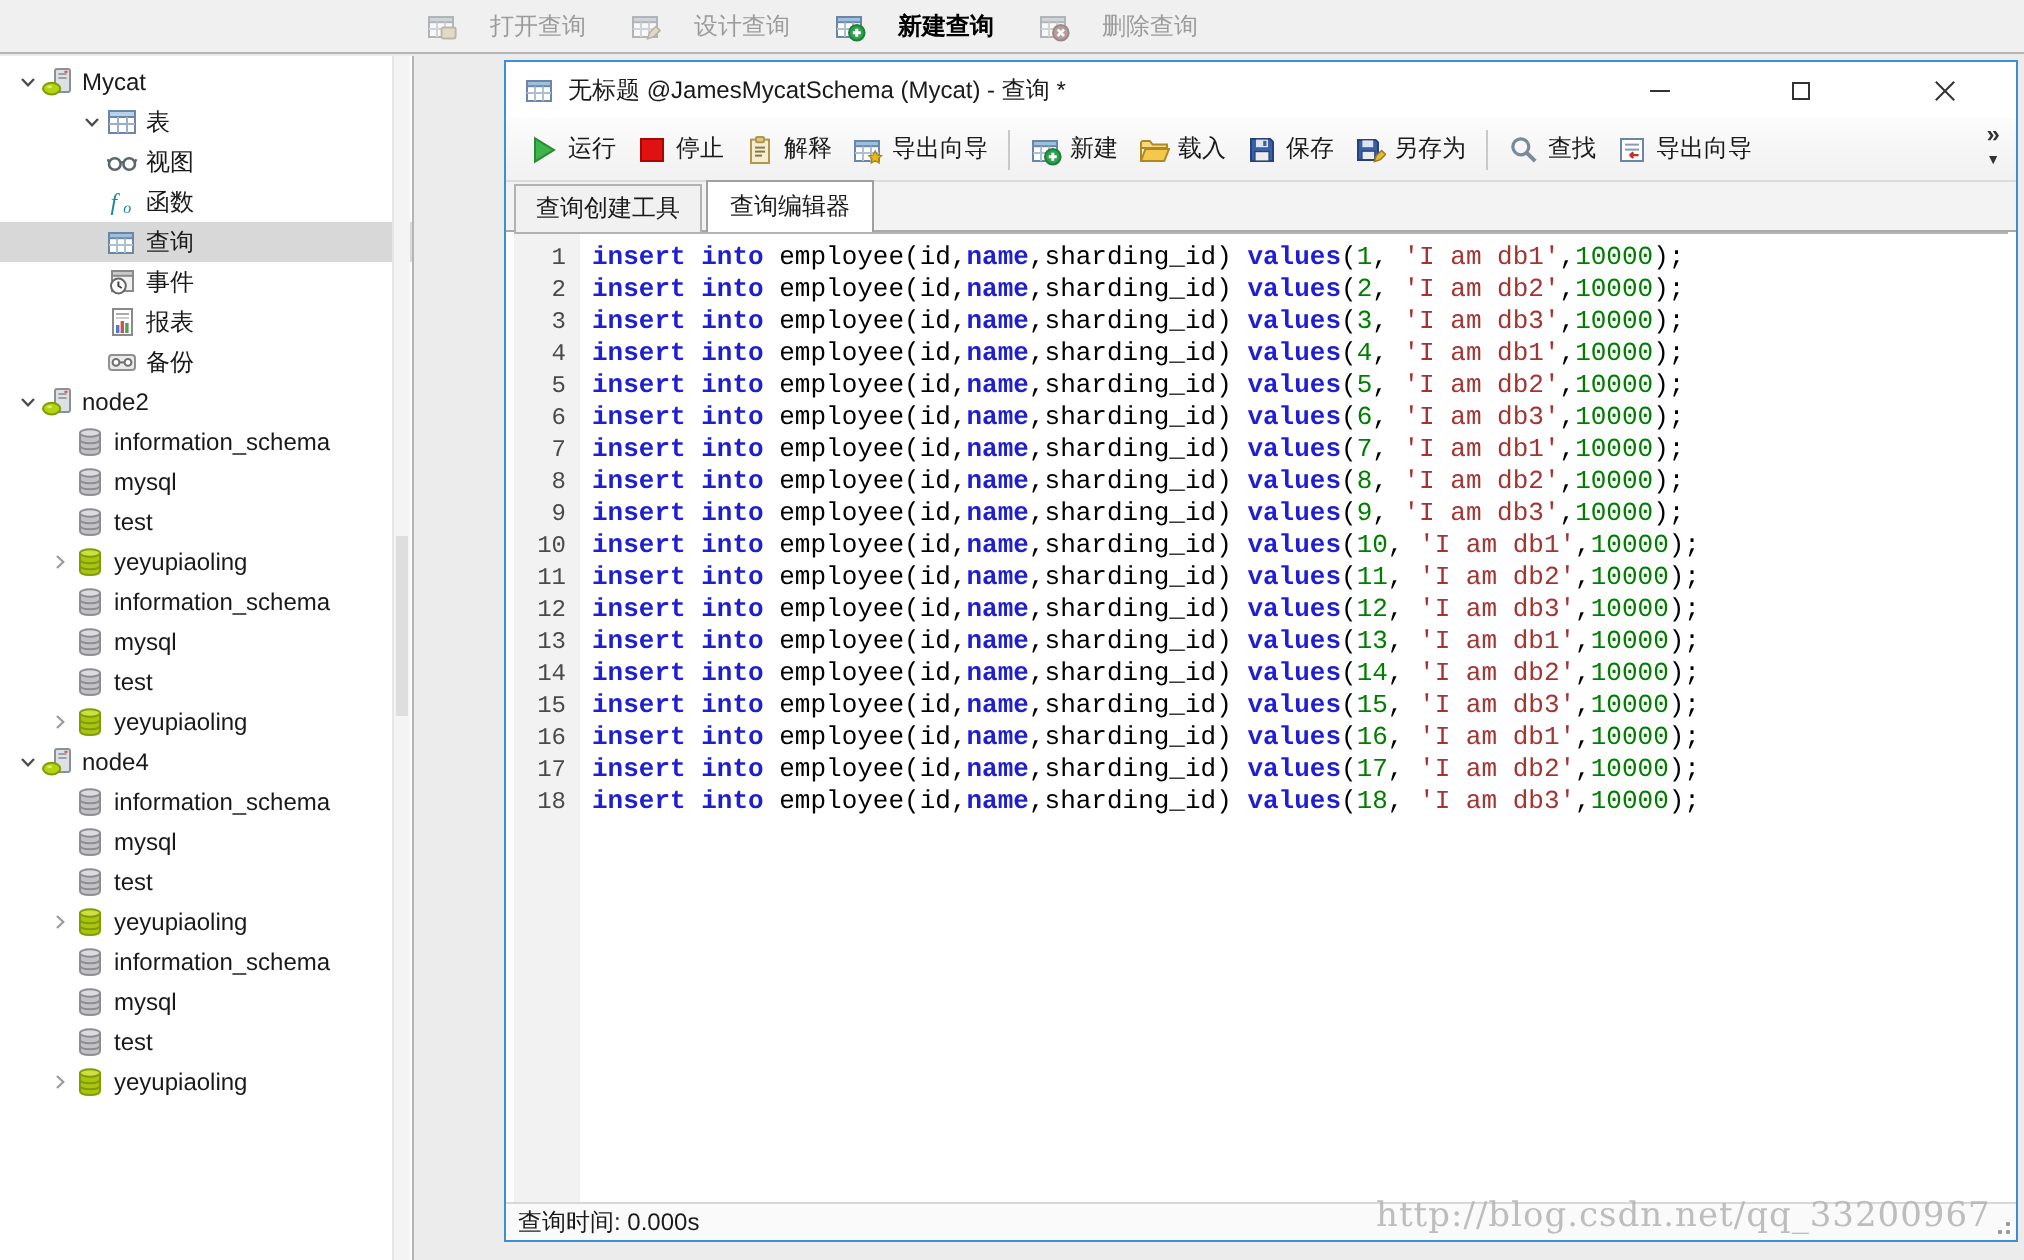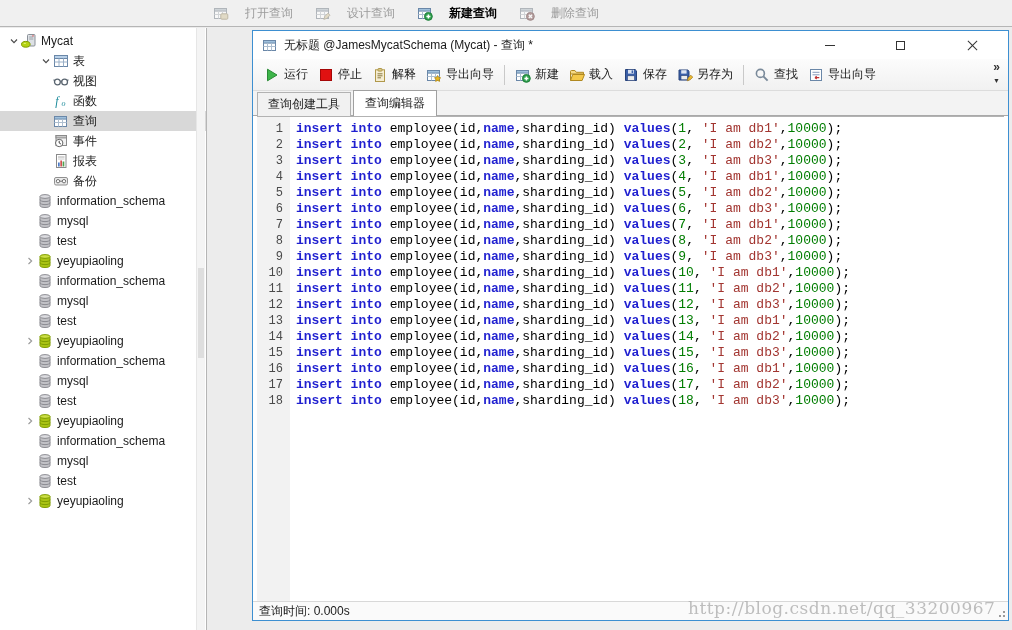--- a/index.html
+++ b/index.html
@@ -249,20 +249,39 @@
         <svg viewBox="0 0 16 16">
           <rect x="1.5" y="4.5" width="13" height="7.5" rx="1.5" fill="#eaeaea" stroke="#909090"></rect>
           <circle cx="5" cy="8.2" r="1.7" fill="#fff" stroke="#707070"></circle>
           <circle cx="11" cy="8.2" r="1.7" fill="#fff" stroke="#707070"></circle>
           <line x1="6.7" y1="8.2" x2="9.3" y2="8.2" stroke="#707070"></line>
         </svg>
       </span>
       <span class="tree-label">备份</span>
     </div>
     <div class="tree-row">
+      <span class="tree-indent" style="width: 6px;"></span>
+      <span class="tree-arrow">
+        <svg viewBox="0 0 16 16">
+          <path d="M4 6 l4 4.2 4 -4.2" fill="none" stroke="#4a4a4a" stroke-width="1.5"></path>
+        </svg>
+      </span>
+      <span class="icon">
+        <svg viewBox="0 0 16 16">
+          <rect x="6.5" y="1.5" width="7.5" height="11.5" rx="1" fill="#dde1e5" stroke="#8a9098"></rect>
+          <line x1="8.2" y1="4" x2="12.3" y2="4" stroke="#9aa0a8"></line>
+          <line x1="8.2" y1="6" x2="12.3" y2="6" stroke="#9aa0a8"></line>
+          <rect x="11.2" y="2.4" width="1.6" height="1" fill="#e05050"></rect>
+          <ellipse cx="4.8" cy="11.3" rx="4.3" ry="2.9" fill="#b5d314" stroke="#7f9c02"></ellipse>
+          <ellipse cx="3.8" cy="10.4" rx="1.3" ry="0.7" fill="#dcf06e"></ellipse>
+        </svg>
+      </span>
+      <span class="tree-label">node2</span>
+    </div>
+    <div class="tree-row">
       <span class="tree-indent" style="width: 22px;"></span>
       <span class="tree-arrow"></span>
       <span class="icon">
         <svg viewBox="0 0 16 16">
           <path d="M3 3.5 v9 c0 1.3 2.2 2 5 2 s5 -.7 5 -2 v-9" fill="#c2c2c6" stroke="#8c8c92"></path>
           <ellipse cx="8" cy="3.5" rx="5" ry="1.9" fill="#dcdce0" stroke="#8c8c92"></ellipse>
           <path d="M3 6.6 c0 1.3 2.2 2 5 2 s5 -.7 5 -2 M3 9.6 c0 1.3 2.2 2 5 2 s5 -.7 5 -2" fill="none" stroke="#8c8c92"></path>
         </svg>
       </span>
       <span class="tree-label">information_schema</span>
@@ -351,20 +370,39 @@
         </svg>
       </span>
       <span class="icon">
         <svg viewBox="0 0 16 16">
           <path d="M3 3.5 v9 c0 1.3 2.2 2 5 2 s5 -.7 5 -2 v-9" fill="#aac414" stroke="#7f9c02"></path>
           <ellipse cx="8" cy="3.5" rx="5" ry="1.9" fill="#ccdf45" stroke="#7f9c02"></ellipse>
           <path d="M3 6.6 c0 1.3 2.2 2 5 2 s5 -.7 5 -2 M3 9.6 c0 1.3 2.2 2 5 2 s5 -.7 5 -2" fill="none" stroke="#7f9c02"></path>
         </svg>
       </span>
       <span class="tree-label">yeyupiaoling</span>
+    </div>
+    <div class="tree-row">
+      <span class="tree-indent" style="width: 6px;"></span>
+      <span class="tree-arrow">
+        <svg viewBox="0 0 16 16">
+          <path d="M4 6 l4 4.2 4 -4.2" fill="none" stroke="#4a4a4a" stroke-width="1.5"></path>
+        </svg>
+      </span>
+      <span class="icon">
+        <svg viewBox="0 0 16 16">
+          <rect x="6.5" y="1.5" width="7.5" height="11.5" rx="1" fill="#dde1e5" stroke="#8a9098"></rect>
+          <line x1="8.2" y1="4" x2="12.3" y2="4" stroke="#9aa0a8"></line>
+          <line x1="8.2" y1="6" x2="12.3" y2="6" stroke="#9aa0a8"></line>
+          <rect x="11.2" y="2.4" width="1.6" height="1" fill="#e05050"></rect>
+          <ellipse cx="4.8" cy="11.3" rx="4.3" ry="2.9" fill="#b5d314" stroke="#7f9c02"></ellipse>
+          <ellipse cx="3.8" cy="10.4" rx="1.3" ry="0.7" fill="#dcf06e"></ellipse>
+        </svg>
+      </span>
+      <span class="tree-label">node4</span>
     </div>
     <div class="tree-row">
       <span class="tree-indent" style="width: 22px;"></span>
       <span class="tree-arrow"></span>
       <span class="icon">
         <svg viewBox="0 0 16 16">
           <path d="M3 3.5 v9 c0 1.3 2.2 2 5 2 s5 -.7 5 -2 v-9" fill="#c2c2c6" stroke="#8c8c92"></path>
           <ellipse cx="8" cy="3.5" rx="5" ry="1.9" fill="#dcdce0" stroke="#8c8c92"></ellipse>
           <path d="M3 6.6 c0 1.3 2.2 2 5 2 s5 -.7 5 -2 M3 9.6 c0 1.3 2.2 2 5 2 s5 -.7 5 -2" fill="none" stroke="#8c8c92"></path>
         </svg>

